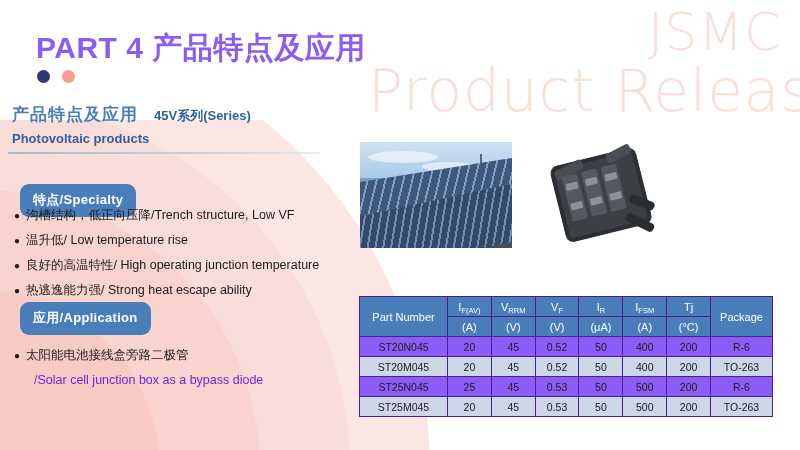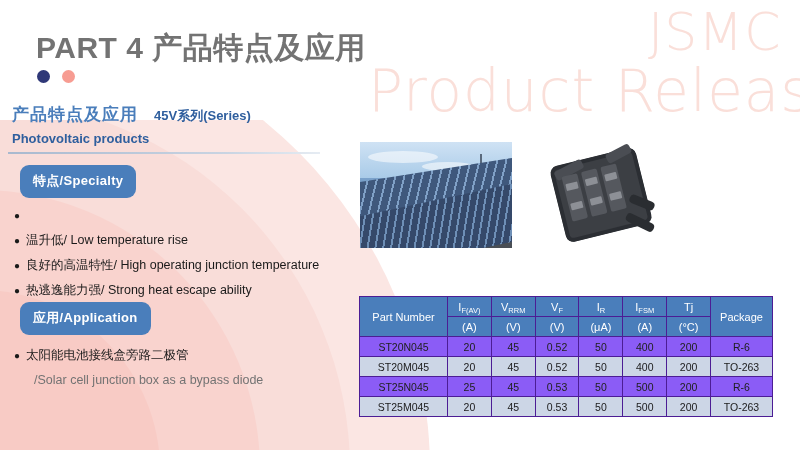--- a/index.html
+++ b/index.html
@@ -23,51 +23,51 @@
   
   .watermark { position:absolute; z-index:1; pointer-events:none;
                color:#fadfd9; font-weight:300; letter-spacing:1px;
                font-family:"DejaVu Sans",sans-serif; white-space:nowrap; }
   .wm-jsmc { top:2px; left:648px; font-size:52px; }
   .wm-release { top:57px; left:368px; font-size:58px; }
 
   
   .content { position:relative; z-index:2; }
   .page-title { position:absolute; left:36px; top:28px;
-                font-size:30px; font-weight:bold; color:#737373;
+                font-size:30px; font-weight:bold; color:#8b5cf6;
                 letter-spacing:0.5px; white-space:nowrap; }
   .dots { position:absolute; left:37px; top:70px; display:flex; gap:12px; }
   .dot { width:13px; height:13px; border-radius:50%; }
   .dot.navy { background:#2f3878; }
   .dot.pink { background:#f79c92; }
 
   .sub-row { position:absolute; left:12px; top:103px; display:flex; align-items:flex-end; }
   .sub-cn { font-size:17px; color:#4a7ebb; font-weight:bold; letter-spacing:1px; }
   .sub-series { font-size:13px; color:#2f5f9e; font-weight:bold; margin-left:16px;
                 padding-bottom:1px; }
   .sub-en { position:absolute; left:12px; top:131px; font-size:13px;
             color:#2f5f9e; font-weight:bold; }
   .rule { position:absolute; left:8px; top:152px; width:312px; height:2px;
           background:linear-gradient(to right,#a9b9cf,#c9d4e2 70%,#e6ecf3); }
 
   
   .badge { position:absolute; background:#4a7ebb; color:#ffffff;
            font-size:13px; font-weight:bold; border-radius:9px;
            padding:7px 13px 8px; white-space:nowrap; letter-spacing:0.3px; }
-  .badge-specialty { left:20px; top:165px;text-align:center; }
+  .badge-specialty { left:20px; top:184px;text-align:center; }
   .badge-application { left:20px; top:302px; }
 
   
   .bullets { position:absolute; left:14px; }
   .bullets.specialty { top:207px; }
   .bullets.application { top:347px; }
   .bullet-row { display:flex; align-items:flex-start; margin-bottom:8px; }
   .bullet-dot { color:#1a1a1a; font-size:10px; line-height:17px; margin-right:6px; flex:0 0 auto; }
   .bullet-text { font-size:12.5px; color:#1a1a1a; line-height:17px; white-space:nowrap; }
-  .sub-line { font-size:12.5px; color:#737373; line-height:17px;
+  .sub-line { font-size:12.5px; color:#6d28d9; line-height:17px;
               margin-left:20px; white-space:nowrap; }
 
   
   .photo { position:absolute; z-index:2; overflow:hidden; }
   .photo-solar { left:360px; top:142px; width:152px; height:106px;
                  background:linear-gradient(#bcd7ef 0%,#a7c9e8 32%,#7ba3cc 33%,#53739e 100%); }
   .sky { position:absolute; inset:0 0 66% 0;
          background:linear-gradient(#cfe2f4,#a9cbe8); }
   .cloud { position:absolute; background:rgba(255,255,255,.55); border-radius:50%; }
   .c1 { width:70px; height:12px; left:8px;  top:9px;  }
@@ -144,20 +144,21 @@
     <span class="sub-cn">产品特点及应用</span>
     <span class="sub-series">45V系列(Series)</span>
   </div>
   <div class="sub-en">Photovoltaic products</div>
   <div class="rule"></div>
 
   <div class="badge badge-specialty">特点/Specialty</div>
   <div class="bullets specialty">
     <div class="bullet-row">
       <span class="bullet-dot">●</span>
+      <span class="bullet-text">沟槽结构，低正向压降/Trench structure, Low VF</span>
     </div>
     <div class="bullet-row">
       <span class="bullet-dot">●</span>
       <span class="bullet-text">温升低/ Low temperature rise</span>
     </div>
     <div class="bullet-row">
       <span class="bullet-dot">●</span>
       <span class="bullet-text">良好的高温特性/ High operating junction temperature</span>
     </div>
     <div class="bullet-row">

